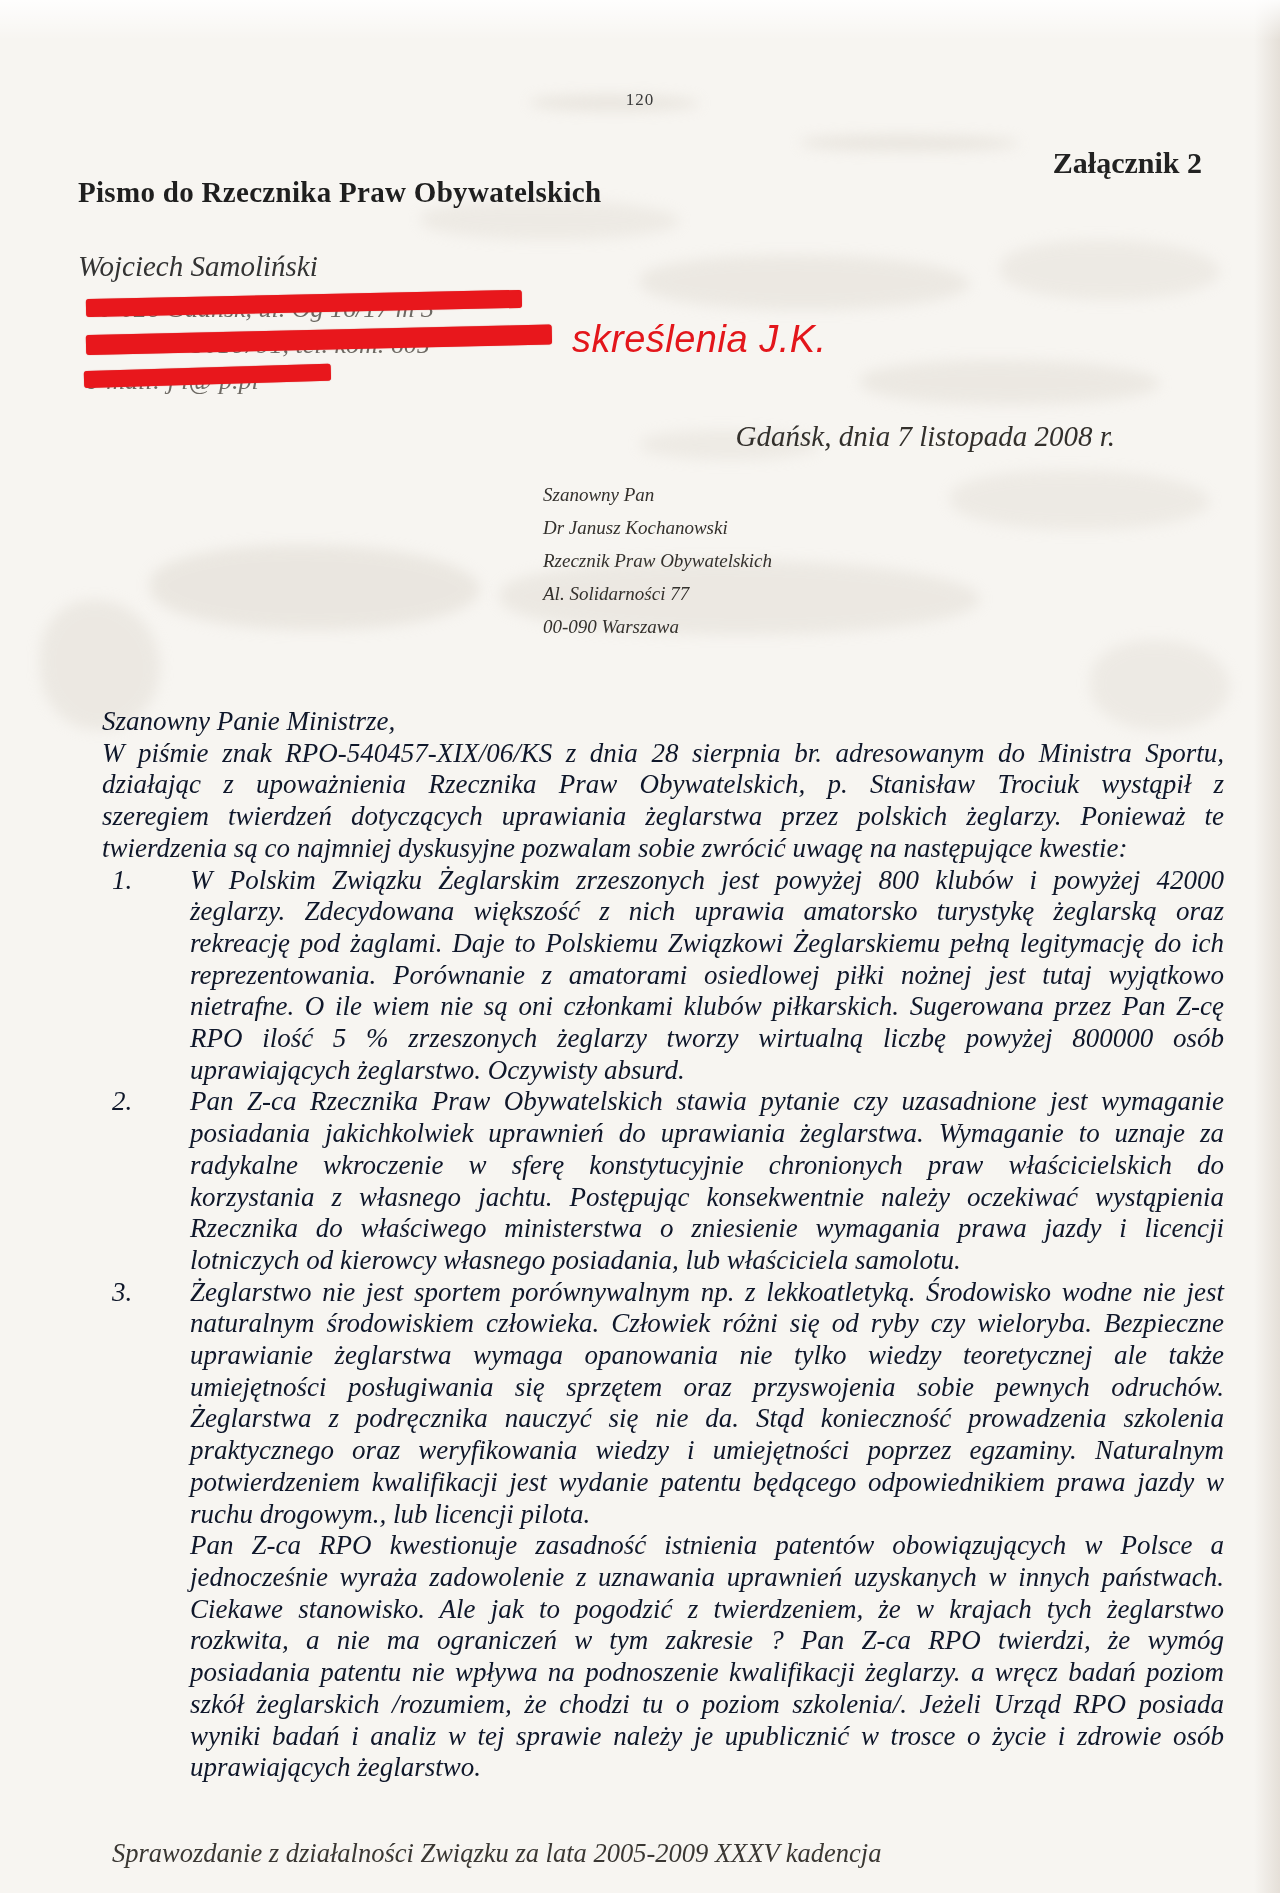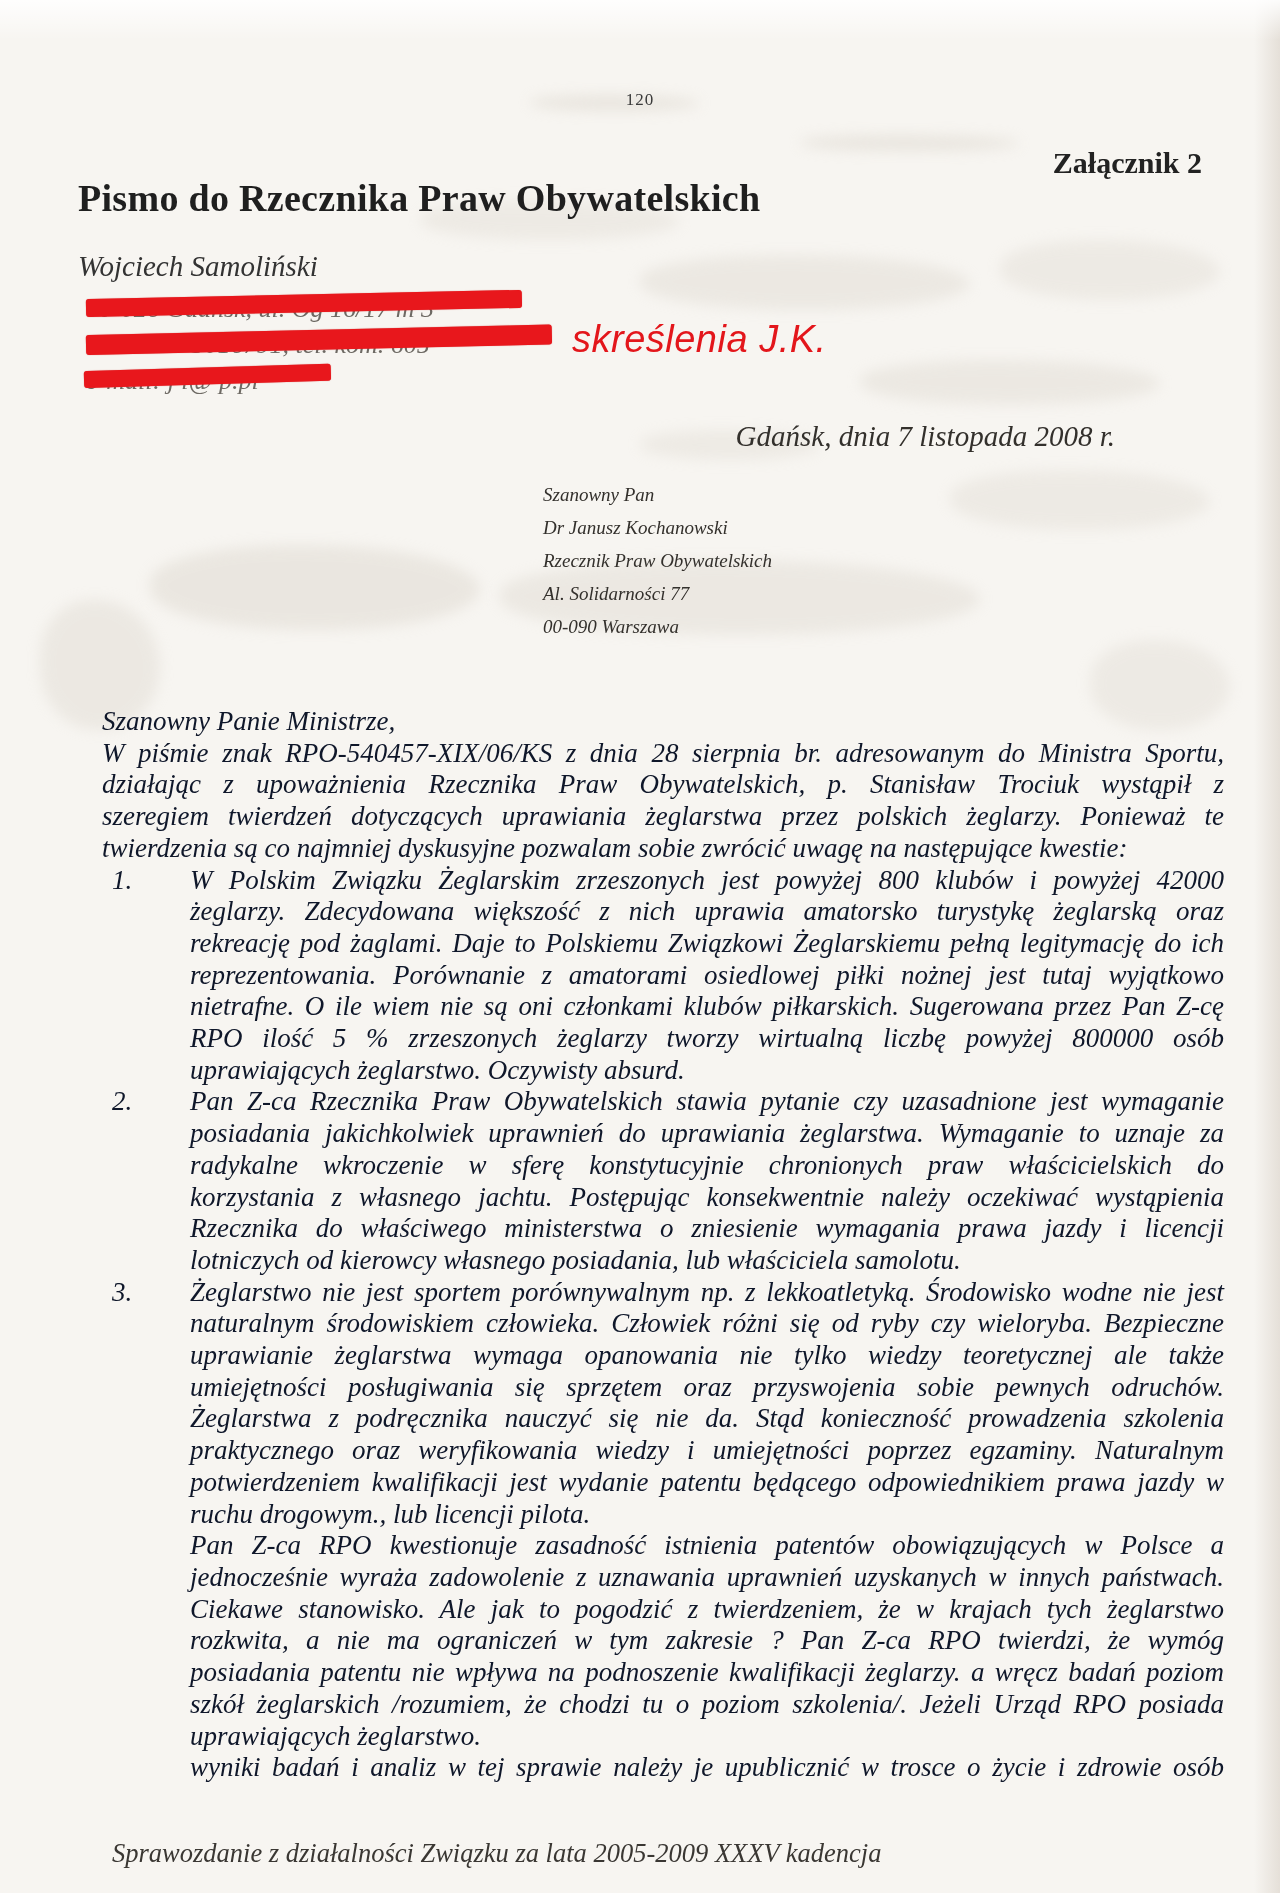--- a/index.html
+++ b/index.html
@@ -29,21 +29,21 @@
   .page-number{
     position:absolute;top:70px;left:0;width:1280px;text-align:center;
     font-size:17px;letter-spacing:1px;color:#3a3a3a;margin-top:20px;
   }
   .attachment{
     position:absolute;top:146px;right:78px;
     font-size:30px;font-weight:700;color:#222;margin-left:27px;
   }
   .doc-title{
     position:absolute;top:176px;left:78px;
-    font-size:38px;font-weight:700;color:#1f1f1f;letter-spacing:.3px;
+    font-size:29px;font-weight:700;color:#1f1f1f;letter-spacing:.3px;
   }
   .sender-name{
     position:absolute;top:250px;left:78px;
     font-size:29px;font-style:italic;color:#333;
   }
   .redacted-line{
     position:absolute;left:86px;
     font-size:26px;font-style:italic;color:#6e6a64;white-space:nowrap;
   }
   .rl1{top:294px;}
@@ -171,19 +171,19 @@
         <div class="jline j">potwierdzeniem kwalifikacji jest wydanie  patentu będącego odpowiednikiem prawa jazdy w</div>
         <div class="jline">ruchu drogowym., lub licencji pilota.</div>
       </div>
     <div class="item-body">
         <div class="jline j">Pan Z-ca RPO kwestionuje zasadność istnienia patentów obowiązujących w Polsce a</div>
         <div class="jline j">jednocześnie wyraża zadowolenie z uznawania uprawnień uzyskanych w innych państwach.</div>
         <div class="jline j">Ciekawe stanowisko. Ale jak to pogodzić z twierdzeniem, że w krajach tych  żeglarstwo</div>
         <div class="jline j">rozkwita, a nie ma ograniczeń w tym zakresie ? Pan Z-ca RPO twierdzi, że wymóg</div>
         <div class="jline j">posiadania patentu nie wpływa na podnoszenie kwalifikacji żeglarzy. a wręcz badań poziom</div>
         <div class="jline j">szkół żeglarskich /rozumiem, że chodzi tu o poziom szkolenia/. Jeżeli Urząd RPO posiada</div>
+        <div class="jline j">wyniki badań i analiz w tej sprawie należy je upublicznić w trosce o życie i zdrowie osób</div>
         <div class="jline">uprawiających żeglarstwo.</div>
-        <div class="jline j">wyniki badań i analiz w tej sprawie należy je upublicznić w trosce o życie i zdrowie osób</div>
       </div>
   </div>
 </div>
 
 <div class="footer-line">Sprawozdanie z działalności Związku za lata 2005-2009 XXXV kadencja</div>
 
 </body></html>

